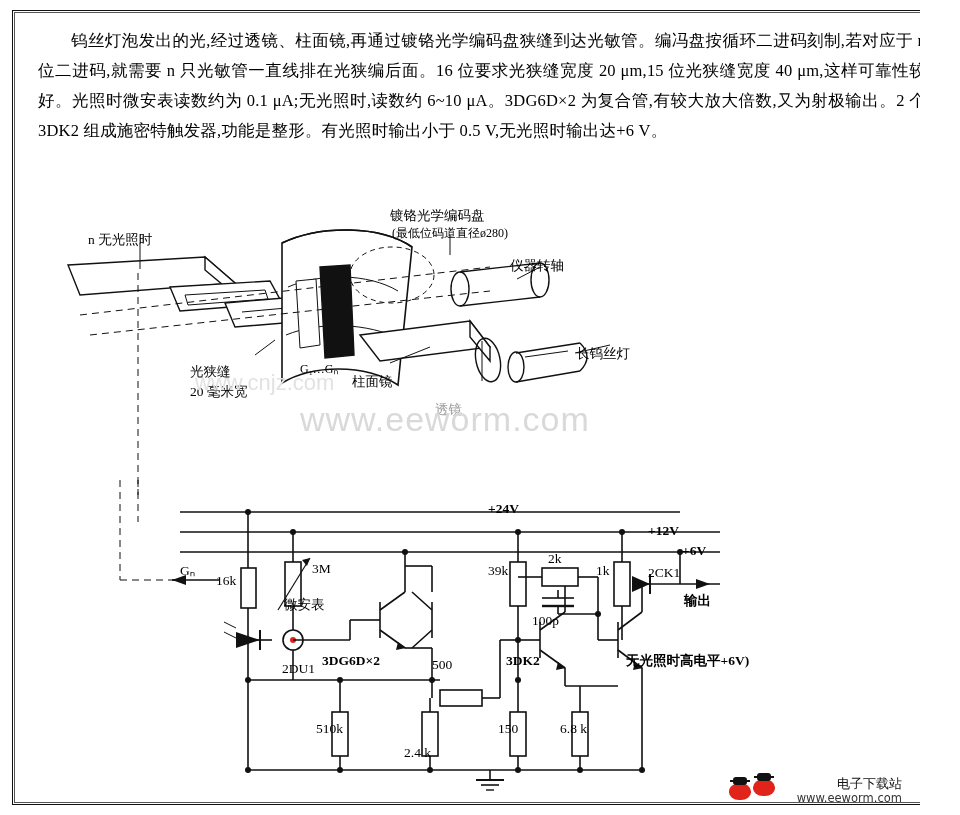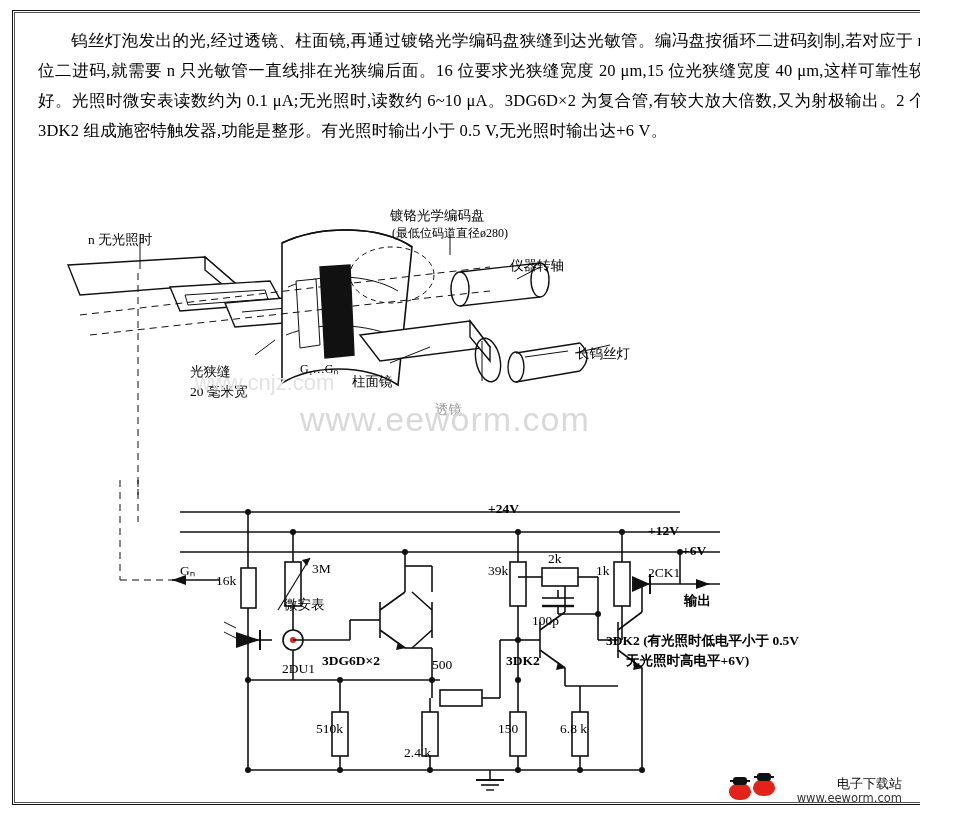--- a/index.html
+++ b/index.html
@@ -279,21 +279,20 @@
     <div class="lbl" style="left:384px;top:240px;margin-top:24px;">2.4 k</div>
     <div class="lbl" style="left:468px;top:82px;">39k</div>
     <div class="lbl" style="left:528px;top:70px;">2k</div>
     <div class="lbl" style="left:512px;top:132px;">100p</div>
     <div class="lbl" style="left:576px;top:82px;">1k</div>
     <div class="lbl" style="left:628px;top:84px;">2CK1</div>
     <div class="lbl b" style="left:664px;top:112px;">输出</div>
     <div class="lbl b" style="left:486px;top:172px;">3DK2</div>
     <div class="lbl" style="left:478px;top:240px;">150</div>
     <div class="lbl" style="left:540px;top:240px;">6.8 k</div>
-    <div class="lbl b" style="left:586px;top:152px;">3DK2 (有光照时低电平小于 0.5V</div>
     <div class="lbl b" style="left:606px;top:172px;">无光照时高电平+6V)</div>
   </div>
 
   <div class="footer">
     <div class="bugs">
       <div class="bug" style="left:0;top:12px;">
           <div class="cap"></div>
         </div>
       <div class="bug" style="left:24px;top:8px;">
           <div class="cap"></div>

